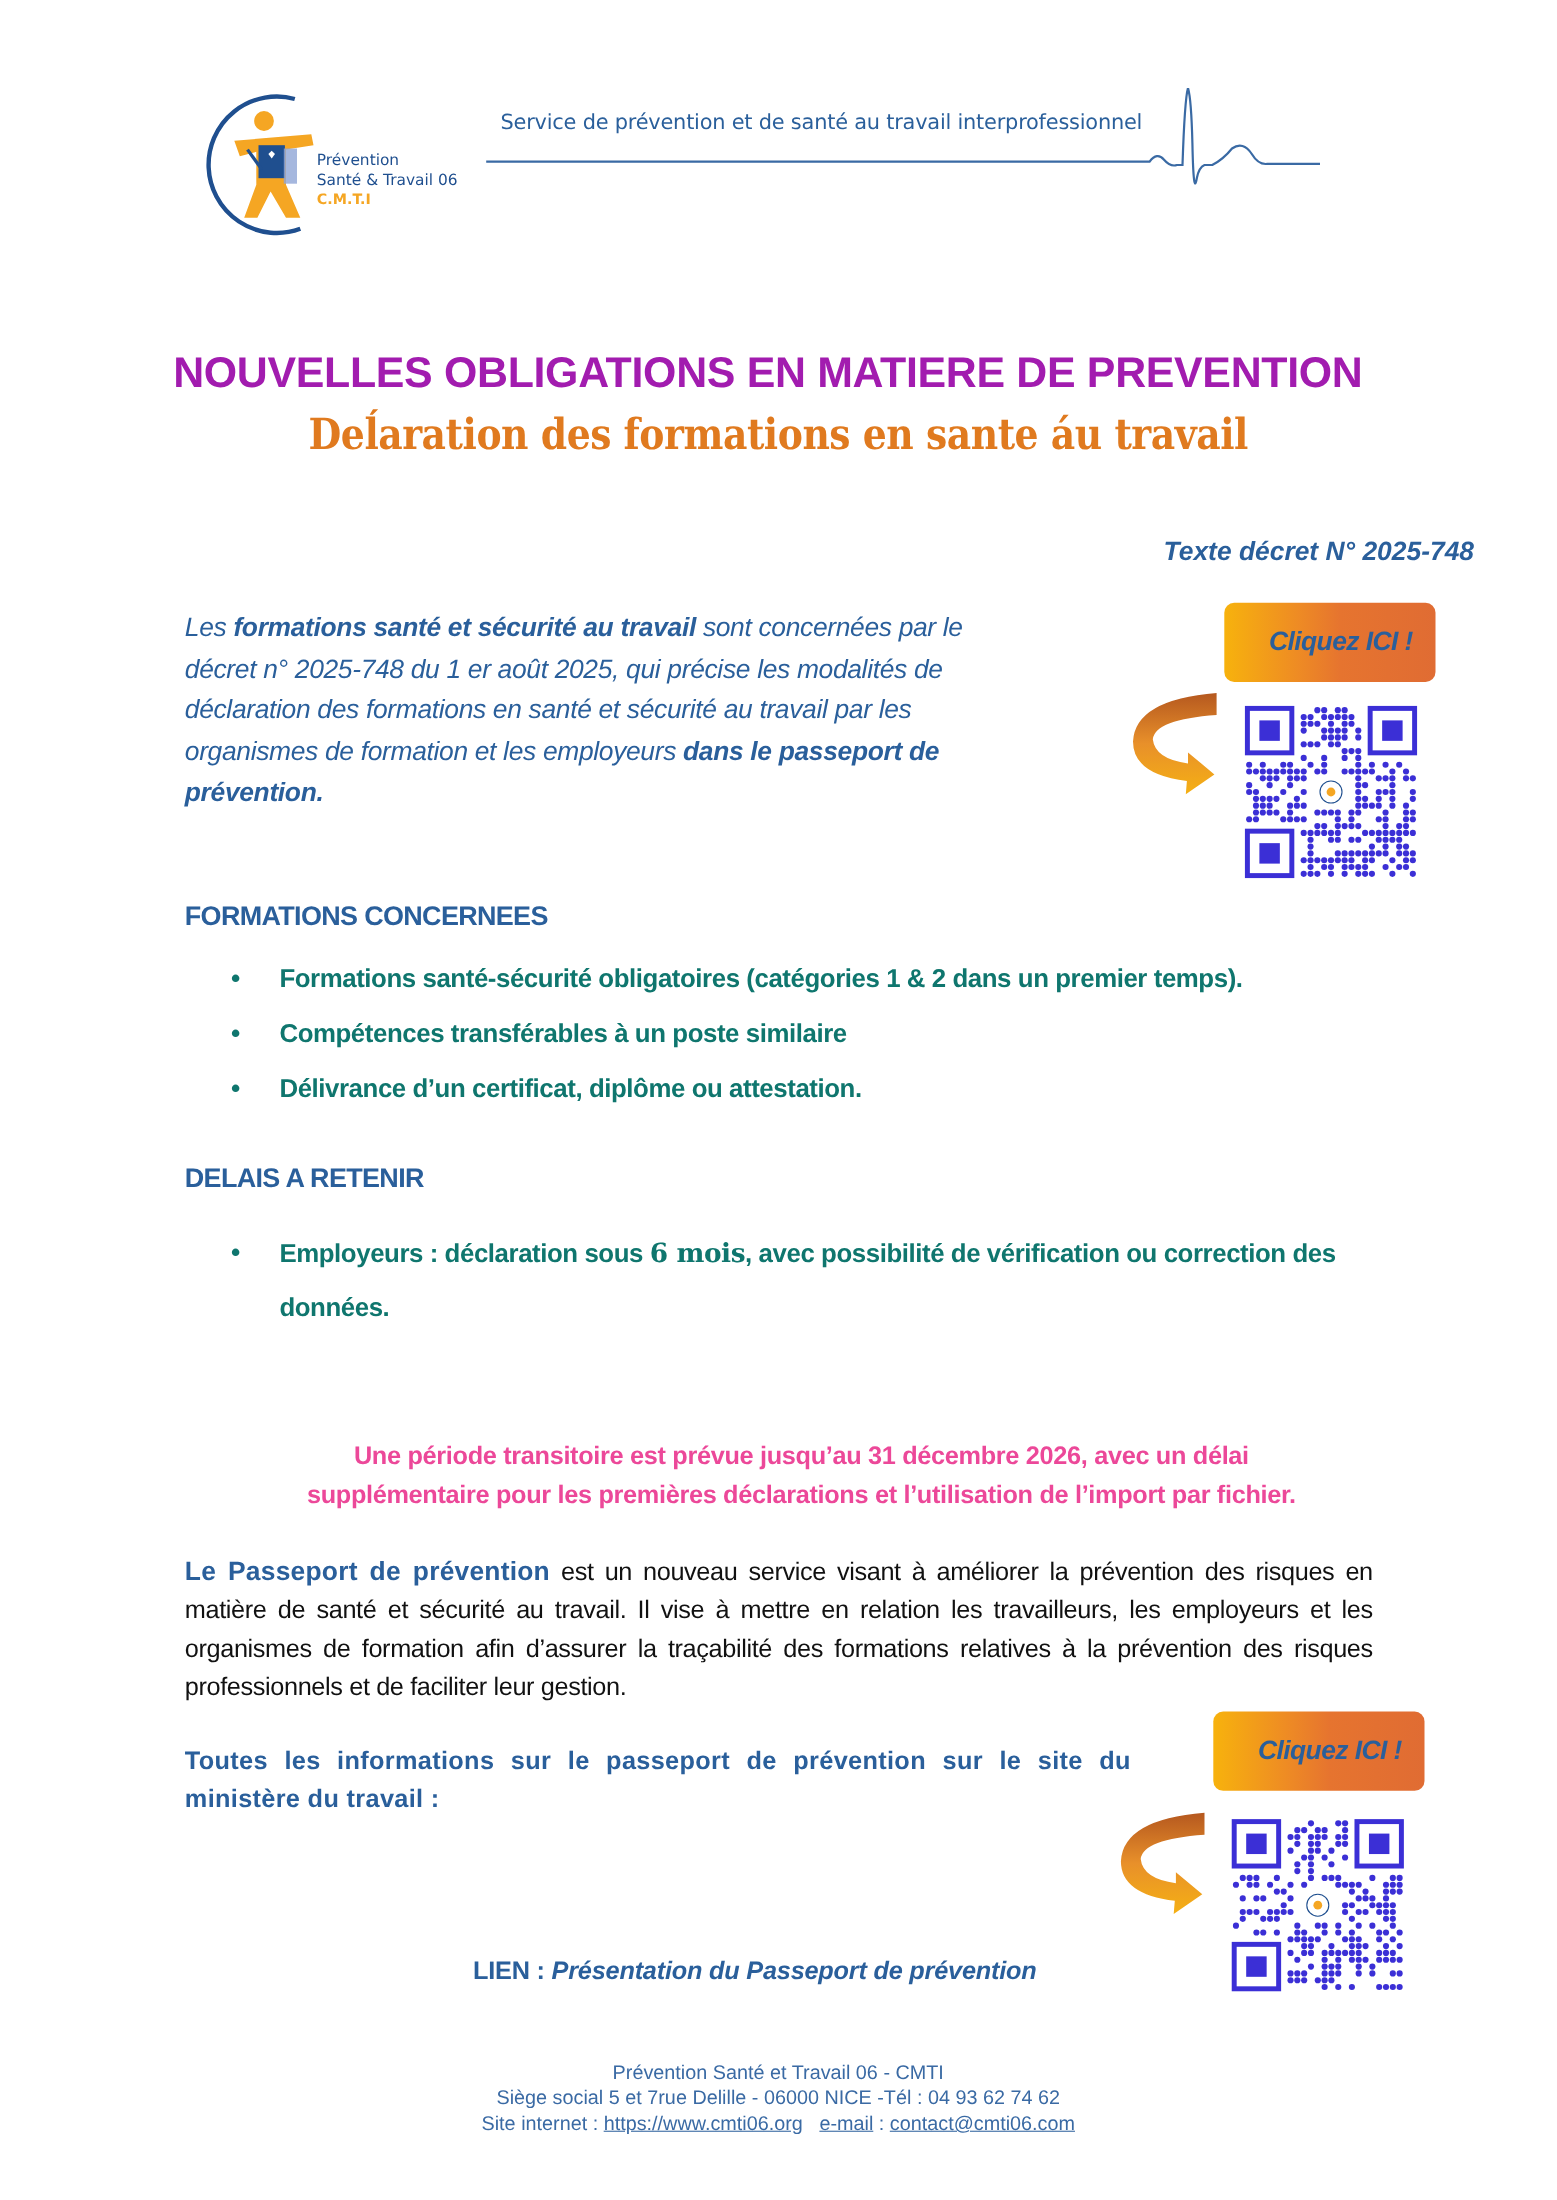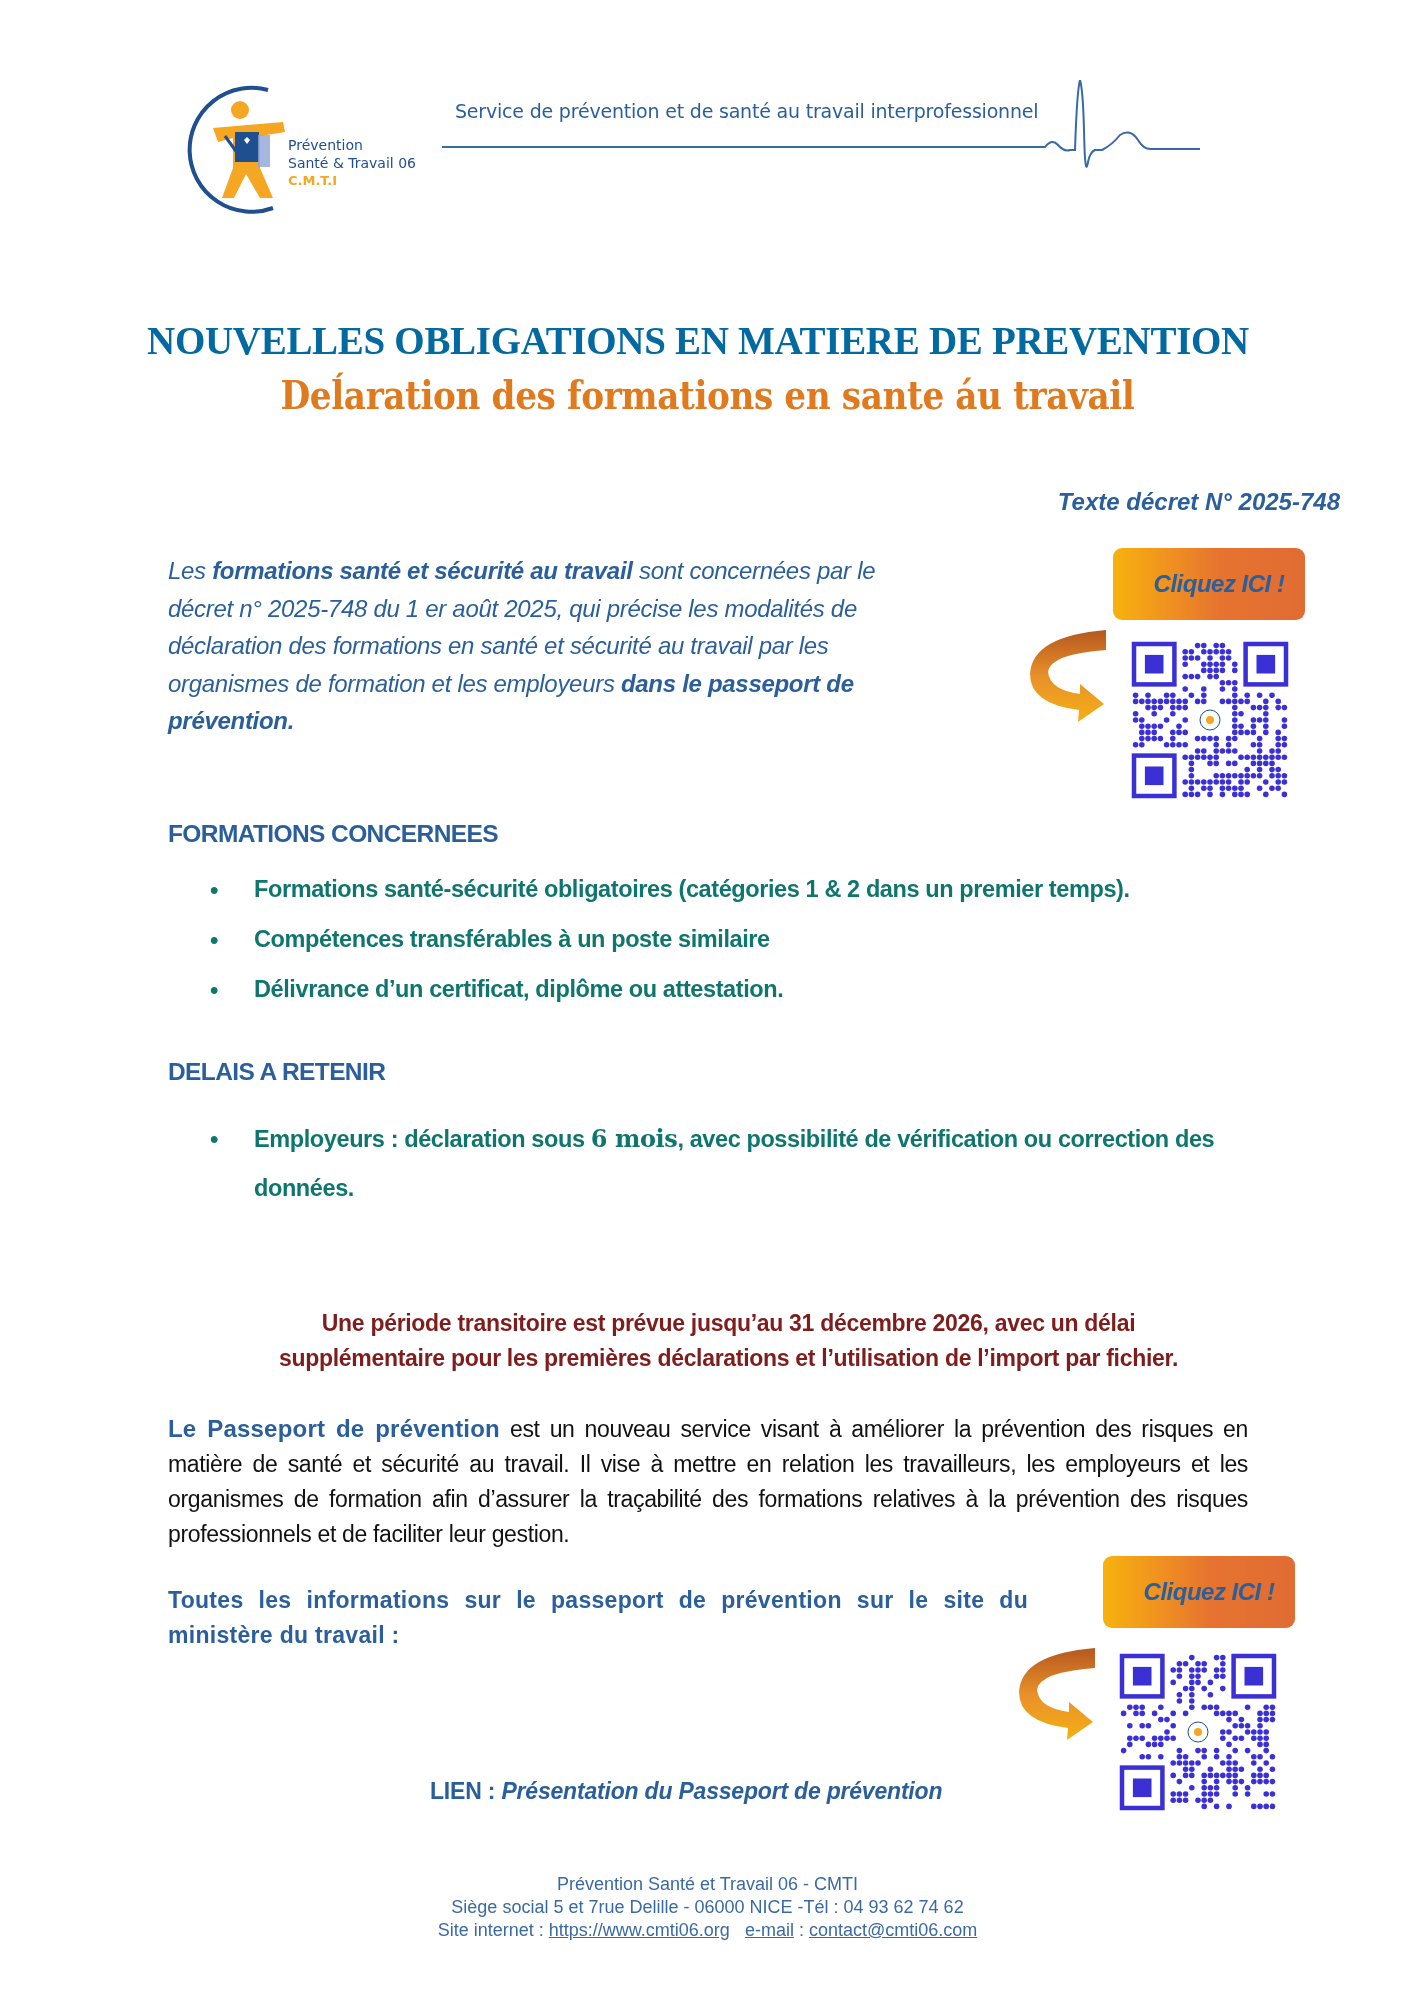--- a/index.html
+++ b/index.html
@@ -7,21 +7,21 @@
   body { position: relative; font-family: "Liberation Sans", sans-serif; color: #111; }
 
   .abs { position: absolute; }
 
   
   #logo { left: 178px; top: 80px; width: 250px; height: 140px; }
   #tagline { left: 455px; top: 100px; font-size: 19px; color: #2a5f9b; font-family: "DejaVu Sans", sans-serif; letter-spacing: -0.2px; }
   #ecg { left: 440px; top: 80px; width: 760px; height: 100px; }
 
   
-  #title-main { left: 0; width: 1396px; top: 318px; text-align: center; font-size: 39px; color: #0369a1; font-family: Liberation Serif, serif; letter-spacing: -0.3px; }
+  #title-main { left: 0; width: 1396px; top: 318px; text-align: center; font-size: 39px; color: #a21caf; font-family: Liberation Sans, sans-serif; letter-spacing: -0.3px; }
   #title-sub { left: 0; width: 1415px; top: 372px; text-align: center; font-size: 39px; color: #e07a1f; font-weight: bold; font-family: "DejaVu Serif", serif; transform: scaleX(0.88); letter-spacing: -0.5px; }
 
   #decree-link { right: 75px; top: 488px; font-size: 24px; font-weight: bold; font-style: italic; color: #2a5f9b; }
 
   #intro { left: 168px; top: 552px; width: 760px; font-size: 24px; font-style: italic; color: #2a5f9b; line-height: 37.5px; letter-spacing: -0.3px; }
   #intro b { font-weight: bold; }
 
   .cta { display: flex; align-items: center; justify-content: center; border-radius: 9px; background: linear-gradient(90deg, #f7b20d 0%, #ee8b24 35%, #e6742f 55%, #e06c33 100%); font-size: 24px; font-weight: bold; font-style: italic; color: #2a5f9b; letter-spacing: -0.5px; cursor: pointer; padding-left: 20px; }
   #cta1 { left: 1113px; top: 548px; width: 192px; height: 72px; }
   #cta2 { left: 1103px; top: 1556px; width: 192px; height: 72px; }
@@ -40,21 +40,21 @@
 
   ul.bullets { position: absolute; left: 210px; list-style: none; }
   ul.bullets li { position: relative; padding-left: 44px; font-size: 23.5px; font-weight: bold; color: #0f766e; letter-spacing: -0.4px; }
   ul.bullets li::before { content: "\2022"; position: absolute; left: 0; top: 0; font-size: 24px; }
   #list1 { top: 876px; }
   #list1 li { height: 50px; }
   #list2 { top: 1113px; width: 1060px; }
   #list2 li { line-height: 49px; }
   .serifbold { font-family: "DejaVu Serif", serif; font-weight: bold; font-size: 24px; }
 
-  #transit { left: 0; width: 1415px; top: 1306px; text-align: center; font-size: 23px; font-weight: bold; color: #7f1d1d; line-height: 35px; letter-spacing: -0.3px; padding-left: 42px; }
+  #transit { left: 0; width: 1415px; top: 1306px; text-align: center; font-size: 23px; font-weight: bold; color: #ec4899; line-height: 35px; letter-spacing: -0.3px; padding-left: 42px; }
 
   #passport { left: 168px; top: 1411px; width: 1080px; font-size: 23px; line-height: 35px; color: #111; text-align: justify; letter-spacing: -0.35px; }
   #passport .lead { font-weight: bold; color: #2a5f9b; font-size: 24px; letter-spacing: 0.2px; }
 
   #all-info { left: 168px; top: 1583px; width: 860px; font-size: 23px; font-weight: bold; color: #2a5f9b; line-height: 35px; text-align: justify; letter-spacing: 0.3px; }
 
   #lien { left: 430px; top: 1778px; font-size: 23px; font-weight: bold; color: #2a5f9b; letter-spacing: -0.2px; }
   #lien i { font-style: italic; }
 
   #footer { left: 0; width: 1415px; top: 1873px; text-align: center; font-size: 18px; color: #3a6aa4; line-height: 23px; }

